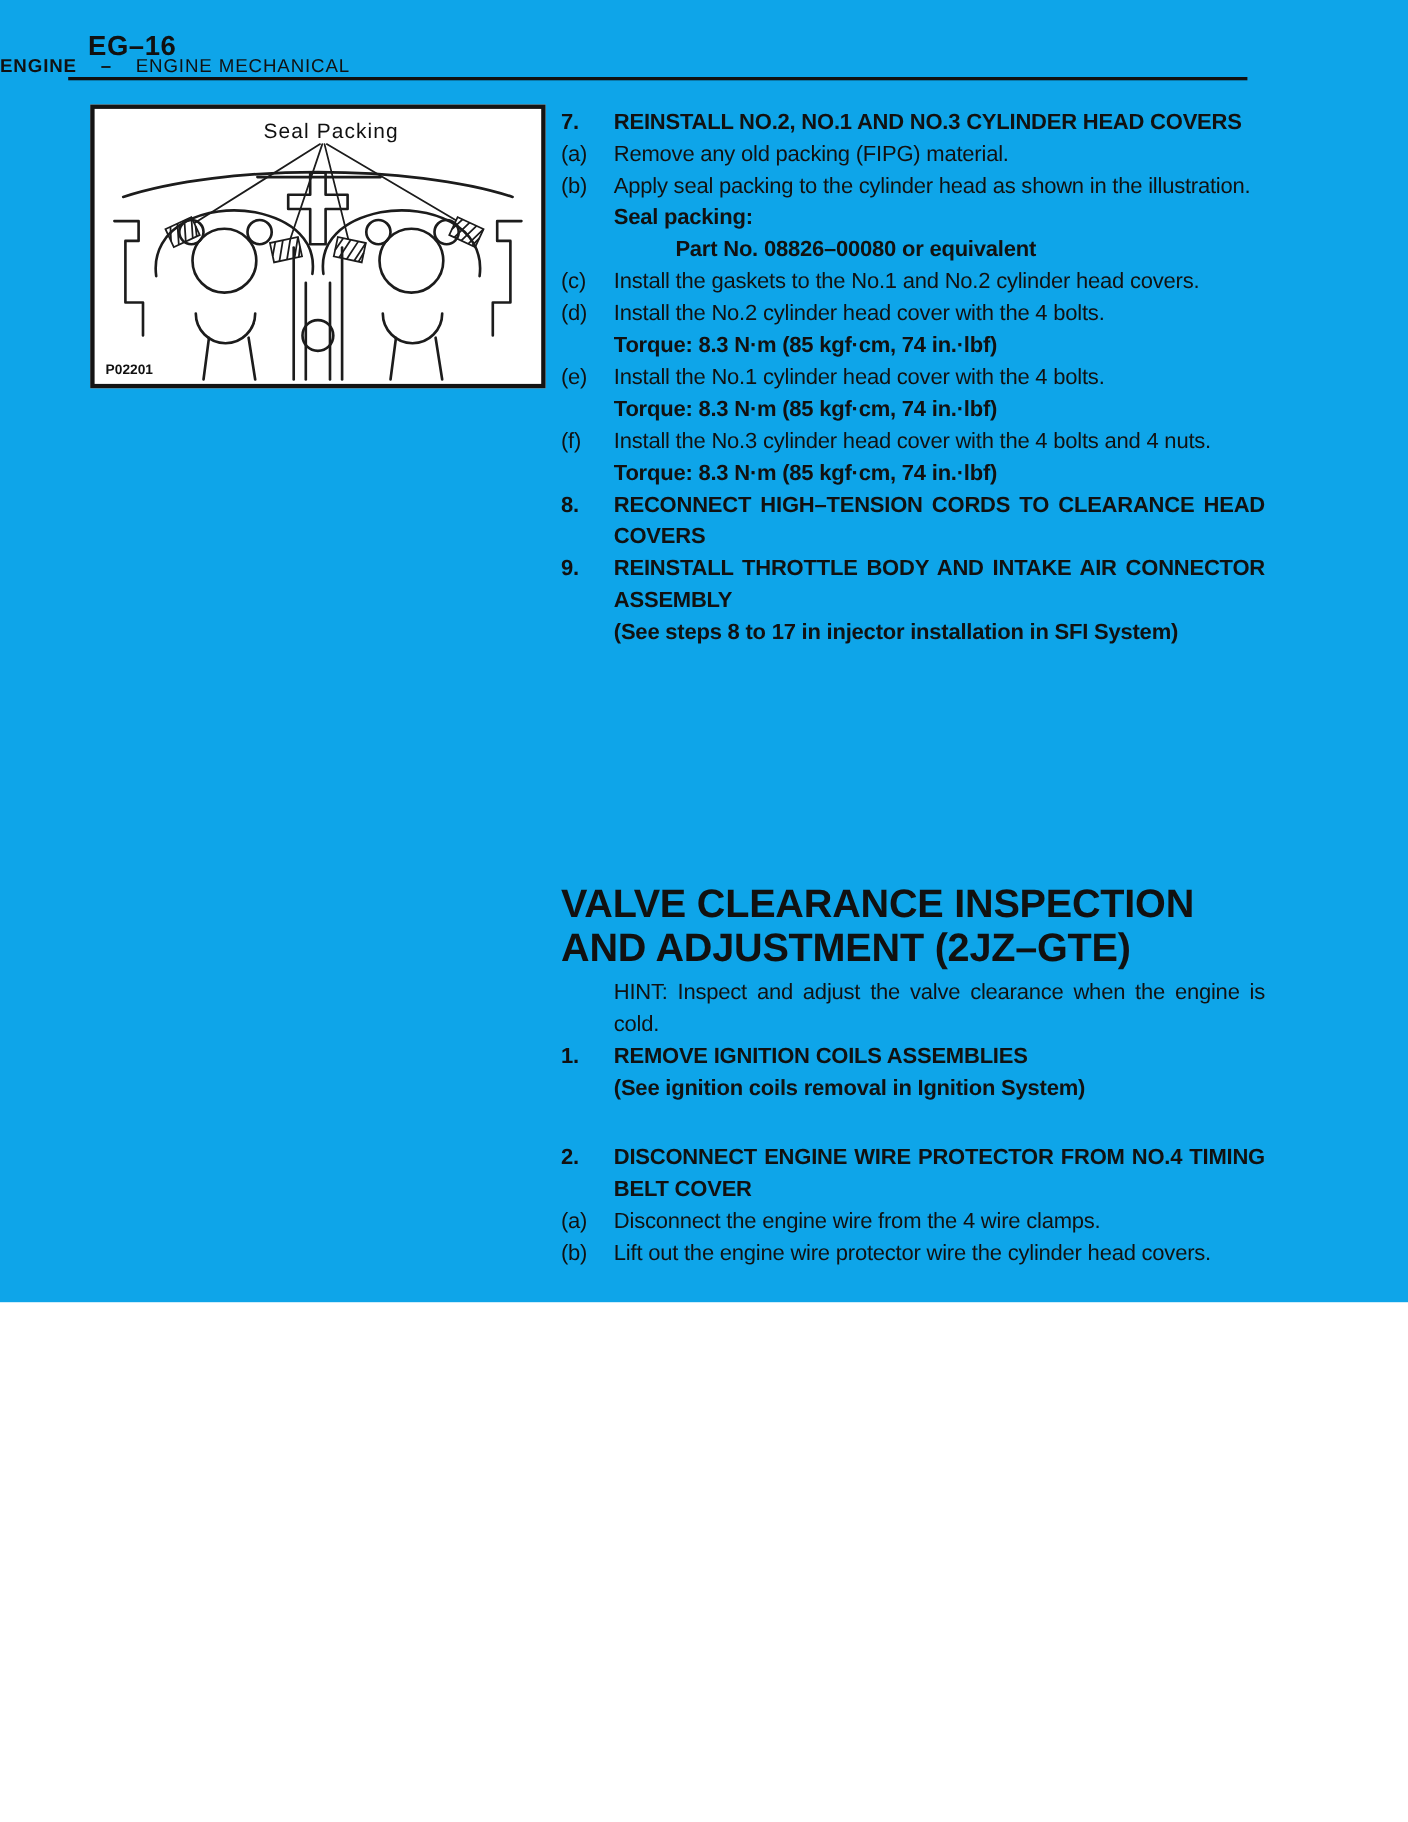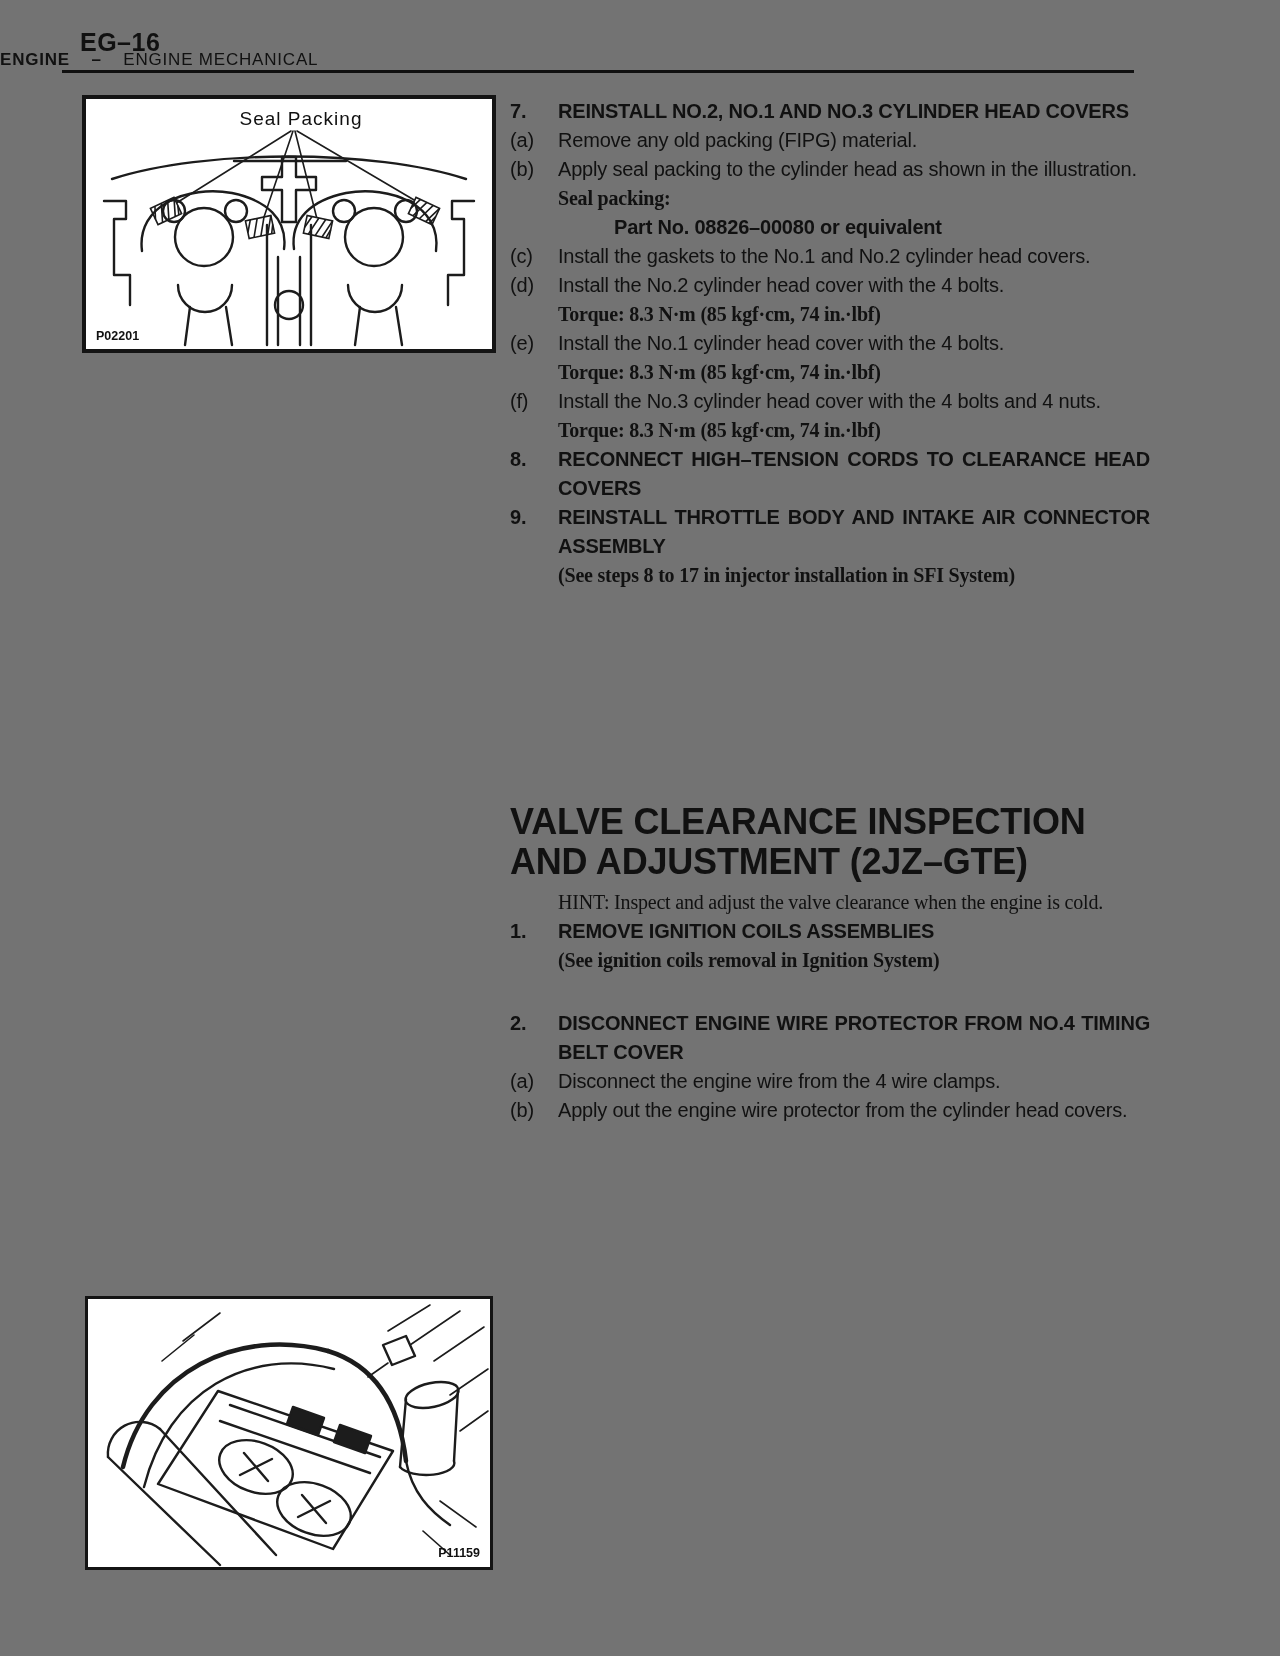--- a/index.html
+++ b/index.html
@@ -1,17 +1,17 @@
 <!DOCTYPE html>
 <html><head>
 <meta charset="utf-8">
 <style>
   html, body { margin:0; padding:0; background:#ffffff; }
   .page {
-    position:relative; width:1280px; height:1656px; background:#737373;
+    position:relative; width:1280px; height:1184px; background:#0ea5e9;
     font-family:"Liberation Sans", sans-serif; color:#111;
     overflow:hidden;
   }
 
   
   .page-code { position:absolute; left:80px; top:28px; font-size:25px; font-weight:700; letter-spacing:.5px; }
   .header-center { position:absolute; top:50px; left:0; width:100%; text-align:left; font-size:17px; letter-spacing:.8px; }
   .hc-section { font-weight:700; }
   .hc-sep { display:inline-block; margin:0 16px; font-weight:700; }
   .header-rule { position:absolute; left:62px; top:70px; width:1072px; height:0; border-top:3px solid #101010; }
@@ -26,21 +26,21 @@
   .line-art-thin { stroke:#1c1c1c; fill:none; stroke-width:1.6; stroke-linecap:round; }
   .line-art-thick { stroke:#1c1c1c; fill:none; stroke-width:4.5; stroke-linecap:round; }
 
   
   .col { position:absolute; left:510px; top:97px; width:640px; font-size:20px; line-height:29px; letter-spacing:-.2px; }
   .row { display:flex; }
   .lbl { flex:0 0 48px; }
   .body { flex:1; text-align:justify; }
   .oneline { text-align:left; white-space:nowrap; }
   .bold { font-weight:700; }
-  .sub  { padding-left:48px; text-align:justify;font-family:Liberation Serif, serif; }
+  .sub  { padding-left:48px; text-align:justify; }
   .sub.oneline { text-align:left; }
   .sub2 { padding-left:104px; }
   .section-title { margin:212px 0 6px 0; font-size:36px; line-height:40px; font-weight:700; width:632px; letter-spacing:-.2px; }
   .gap-step { margin-top:34px; }
 </style>
 </head>
 <body>
 
 <div class="page">
 
@@ -171,21 +171,21 @@
     <div class="row gap-step">
       <span class="lbl bold">2.</span>
       <span class="body bold">DISCONNECT ENGINE WIRE PROTECTOR FROM NO.4 TIMING BELT COVER</span>
     </div>
     <div class="row">
       <span class="lbl">(a)</span>
       <span class="body oneline">Disconnect the engine wire from the 4 wire clamps.</span>
     </div>
     <div class="row">
       <span class="lbl">(b)</span>
-      <span class="body">Apply out the engine wire protector from the cylinder head covers.</span>
+      <span class="body">Lift out the engine wire protector wire the cylinder head covers.</span>
     </div>
   </div>
 
   <div class="fig fig2">
     <svg viewBox="0 0 402 268">
 
       <g class="line-art-thin">
         <path d="M300,32 L342,6"></path>
         <path d="M322,46 L372,12"></path>
         <path d="M346,62 L396,28"></path>

